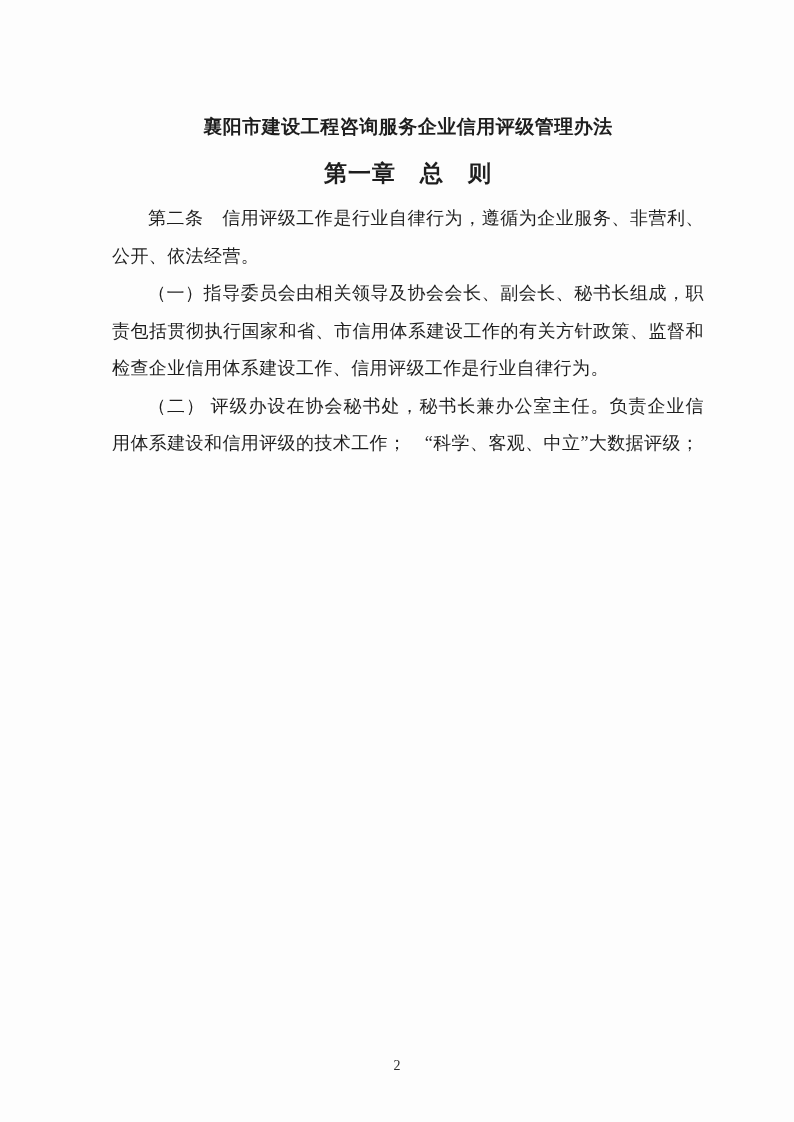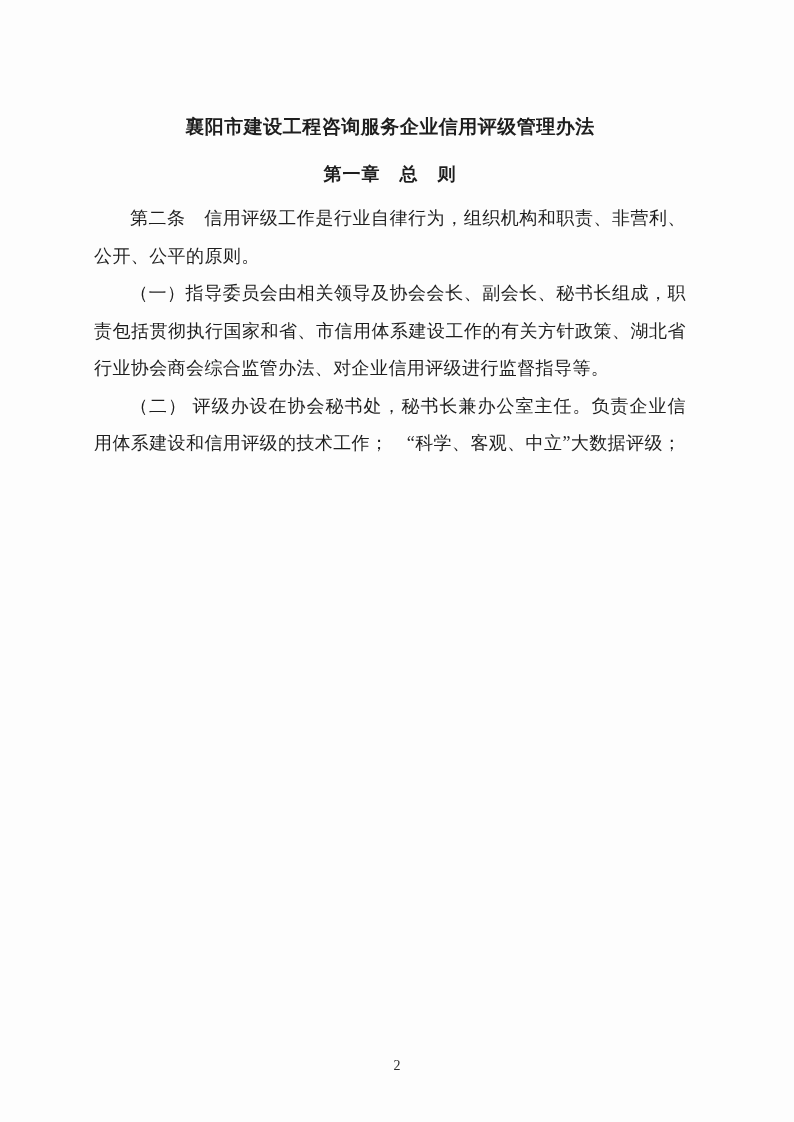--- a/index.html
+++ b/index.html
@@ -11,34 +11,34 @@
     position: relative;
     width: 794px;
     height: 1122px;
     background: #fdfdfd;
     overflow: hidden;
     font-family: "Liberation Serif", "DejaVu Serif", serif;
     color: #1e1e1e;
   }
   .content {
     position: absolute;
-    left: 94px;
+    left: 112px;
     top: 112px;
     width: 592px;
   }
   .doc-title {
     font-size: 19px;
     font-weight: 700;
     line-height: 30px;
     text-align: center;
     letter-spacing: 0.5px;
     margin: 0 0 16px 0;
   }
   .chapter-heading {
-    font-size: 18px;
+    font-size: 23px;
     font-weight: 700;
     line-height: 32px;
     text-align: center;
     letter-spacing: 1px;
     margin: 6px 0 10px 0;
   }
   .chapter-heading.second {
     margin-top: 10px;
   }
   .para {
@@ -65,26 +65,26 @@
 </head>
 <body>
 
 <div class="page">
   <div class="content">
     <div class="doc-title">襄阳市建设工程咨询服务企业信用评级管理办法</div>
 
     <div class="chapter-heading">第一章　总　则</div>
 
 
-    <p class="para">第二条　信用评级工作是行业自律行为，组织机构和职责、非营利、公开、公平的原则。</p>
+    <p class="para">第二条　信用评级工作是行业自律行为，遵循为企业服务、非营利、公开、依法经营。</p>
 
 
 
 
 
 
-    <p class="para">（一）指导委员会由相关领导及协会会长、副会长、秘书长组成，职责包括贯彻执行国家和省、市信用体系建设工作的有关方针政策、湖北省行业协会商会综合监管办法、对企业信用评级进行监督指导等。</p>
+    <p class="para">（一）指导委员会由相关领导及协会会长、副会长、秘书长组成，职责包括贯彻执行国家和省、市信用体系建设工作的有关方针政策、监督和检查企业信用体系建设工作、信用评级工作是行业自律行为。</p>
 
     <p class="para">（二） 评级办设在协会秘书处，秘书长兼办公室主任。负责企业信用体系建设和信用评级的技术工作；　“科学、客观、中立”大数据评级；</p>
   </div>
 
   <div class="page-number">2</div>
 </div>
 
 </body></html>

